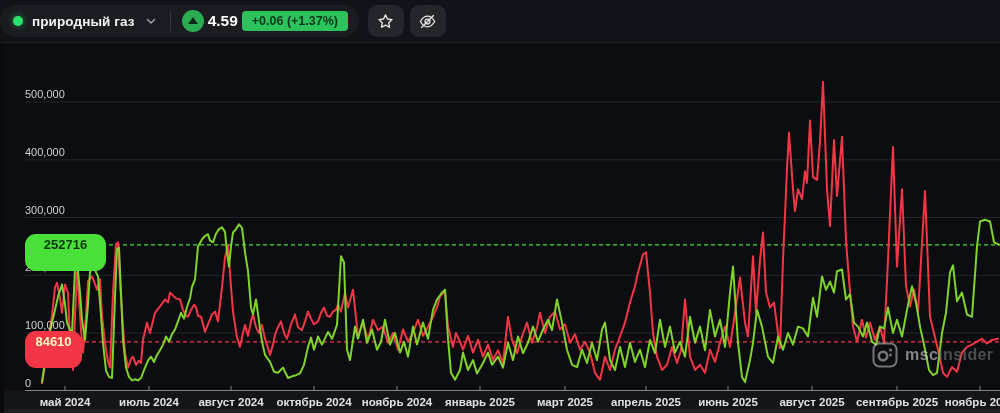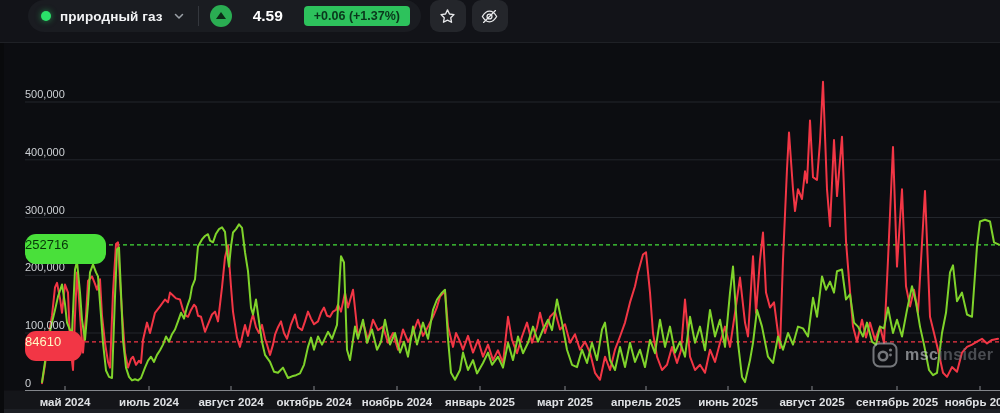--- a/index.html
+++ b/index.html
@@ -5,54 +5,54 @@
   * { margin:0; padding:0; box-sizing:border-box; }
   html,body { width:1000px; height:413px; overflow:hidden; }
   body {
     font-family:"Liberation Sans","DejaVu Sans",sans-serif;
     background:#0c0d11; position:relative;
   }
   
   .header {
     position:absolute; left:0; top:0; width:1000px; height:43px;
     background:#121318; border-bottom:1px solid #1f2126;
-    display:flex; align-items:flex-start; padding-left:28px; z-index:5;
+    display:flex; align-items:center; z-index:5;
   }
   .symbol-pill {
     display:inline-flex; align-items:center; height:32px;
     background:#1a1c21; border-radius:16px; cursor:pointer;
   }
   .pill-left { display:flex; align-items:center; gap:9px; padding:0 12px 0 13px; }
   .sym-dot { width:10px; height:10px; border-radius:50%; background:#2be26a;
              box-shadow:0 0 6px rgba(43,226,106,.55); }
   .sym-label { color:#f2f3f5; font-size:13.5px; font-weight:700; letter-spacing:.1px; }
   .pill-divider { width:1px; height:20px; background:#34373d; }
-  .pill-right { display:flex; align-items:center; gap:21px; padding:0 11px 0 11px; }
+  .pill-right { display:flex; align-items:center; gap:4px; padding:0 11px 0 11px; }
   .dir-circle { width:22px; height:22px; border-radius:50%; background:#2aad52;
                 display:flex; align-items:center; justify-content:center; }
   .dir-triangle { width:0; height:0; border-left:5px solid transparent;
                   border-right:5px solid transparent; border-bottom:7px solid #0c2b17; margin-top:-1px; }
   .price-value { color:#ffffff; font-size:15.5px; font-weight:700; }
   .change-badge { background:#2dc25c; color:#0a371c; font-size:12.5px; font-weight:700;
                   border-radius:4px; padding:4px 10px; line-height:1; }
   .icon-btn {
     width:36px; height:32px; border-radius:9px; background:#24262b;
     display:flex; align-items:center; justify-content:center; cursor:pointer; border:none;
   }
   .icon-btn + .icon-btn { margin-left:6px; }
   .icon-btn:first-of-type { margin-left:9px; }
   .icon-btn svg { display:block; }
   
   .chart-area { position:absolute; left:0; top:43px; width:1000px; height:370px; background:#0c0d11; }
   .left-edge { position:absolute; left:0; top:43px; width:4px; height:370px; background:#090a0c; z-index:3; }
   #chart-svg { position:absolute; left:0; top:0; width:1000px; height:370px; }
   #chart-svg text { font-family:"Liberation Sans","DejaVu Sans",sans-serif; }
   .value-badge {
-    position:absolute; height:30px; line-height:21px; border-radius:11px;
-    text-align:left; font-size:13px; font-weight:400; z-index:4;
+    position:absolute; height:37px; line-height:21px; border-radius:11px;
+    text-align:center; font-size:13px; font-weight:700; z-index:4;
   }
   
   .watermark {
     position:absolute; left:860px; top:342px; display:flex; align-items:center;
     gap:7px; opacity:.6; z-index:2; pointer-events:none;padding-left:12px;
   }
   .watermark .wm-text { font-size:16px; font-weight:700; letter-spacing:.4px; }
   .wm-primary { color:#cfd2d6; }
   .wm-secondary { color:#74777d; }
 </style>

